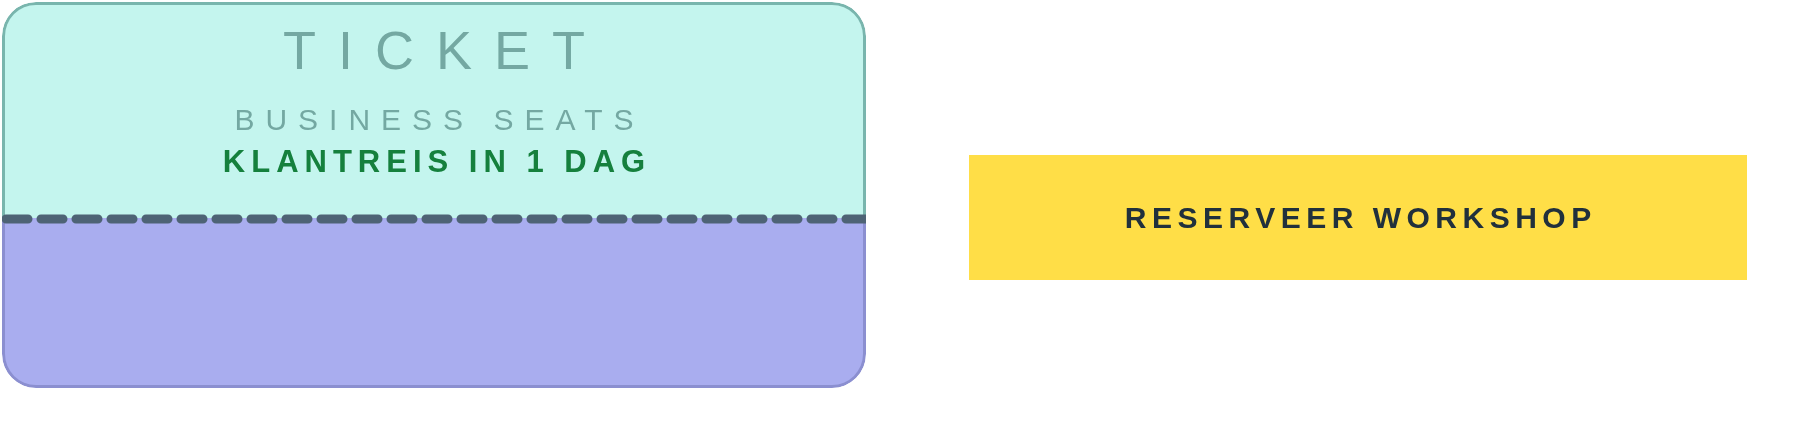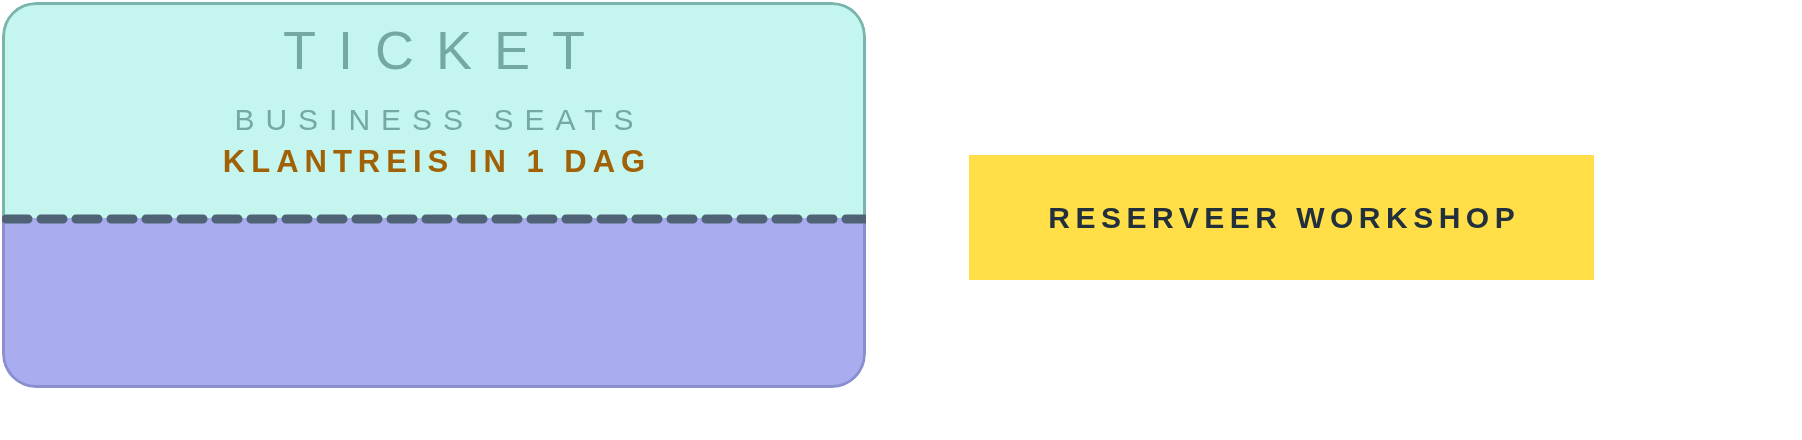--- a/index.html
+++ b/index.html
@@ -103,31 +103,31 @@
   .ticket-sub2 {
     position: absolute;
     left: 0;
     top: 141px;
     width: 100%;
     text-align: center;
     font-size: 31px;
     font-weight: 700;
     letter-spacing: 6px;
     text-indent: 6px;
-    color: #a16207;
+    color: #15803d;
     line-height: 1.0;
     white-space: nowrap;
   }
 
   
   .cta-button {
     position: absolute;
     left: 969px;
     top: 155px;
-    width: 625px;
+    width: 778px;
     height: 125px;
     background: #ffde47;
     border: none;
     display: flex;
     align-items: center;
     justify-content: center;
     cursor: pointer;
     padding: 0;
   }
   .cta-label {

